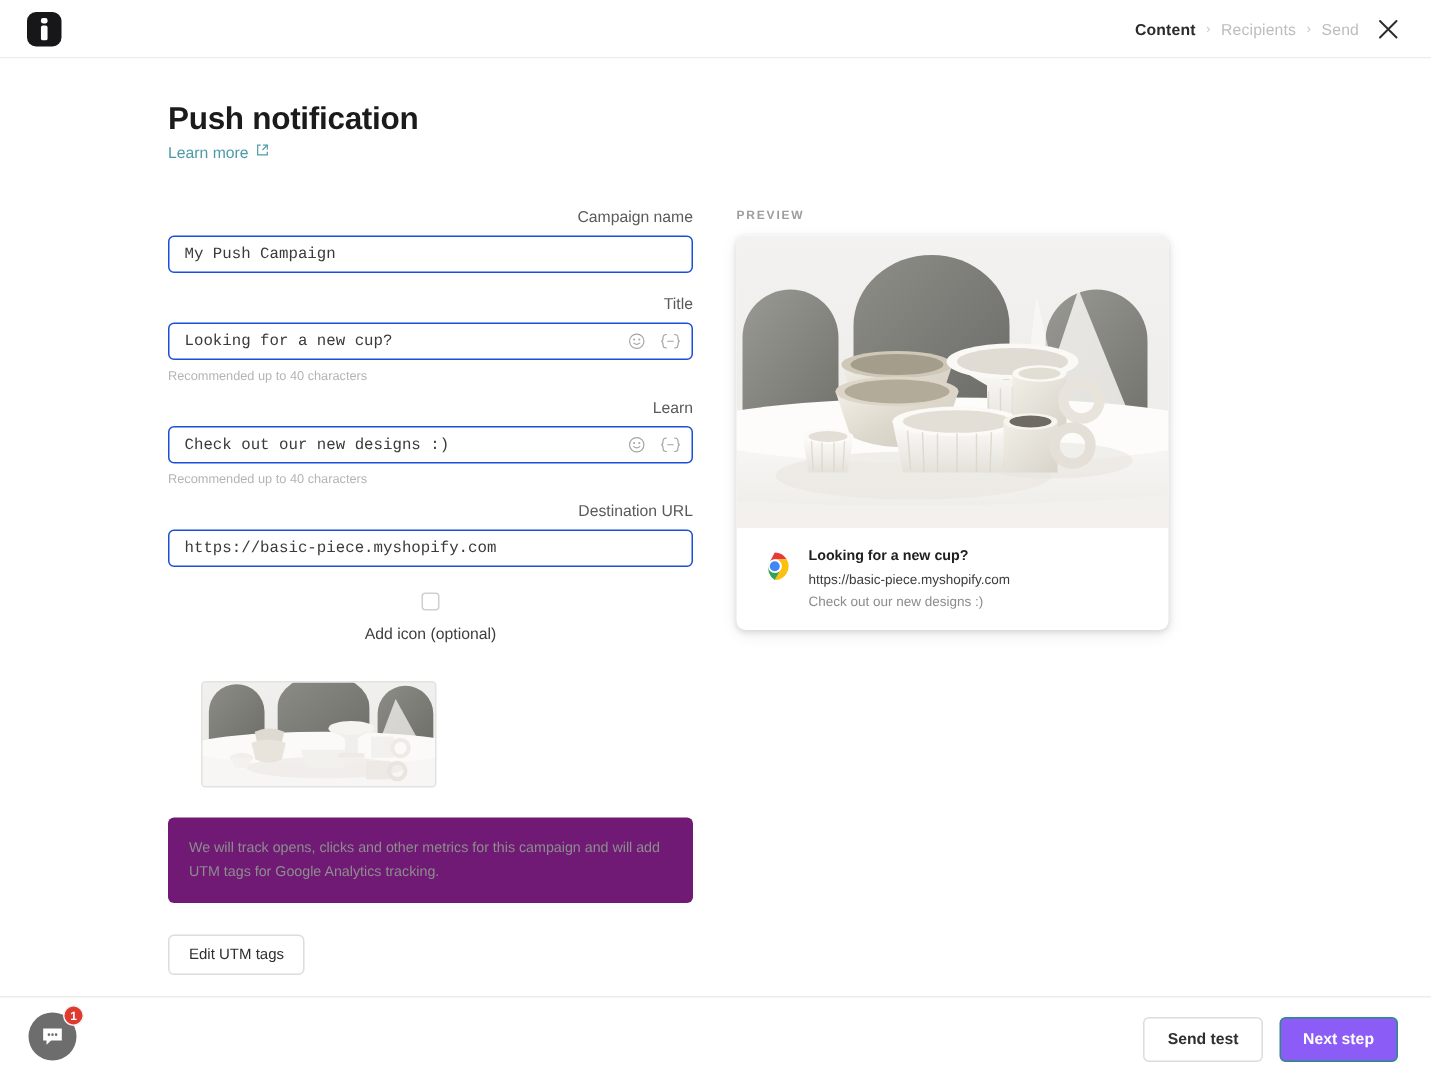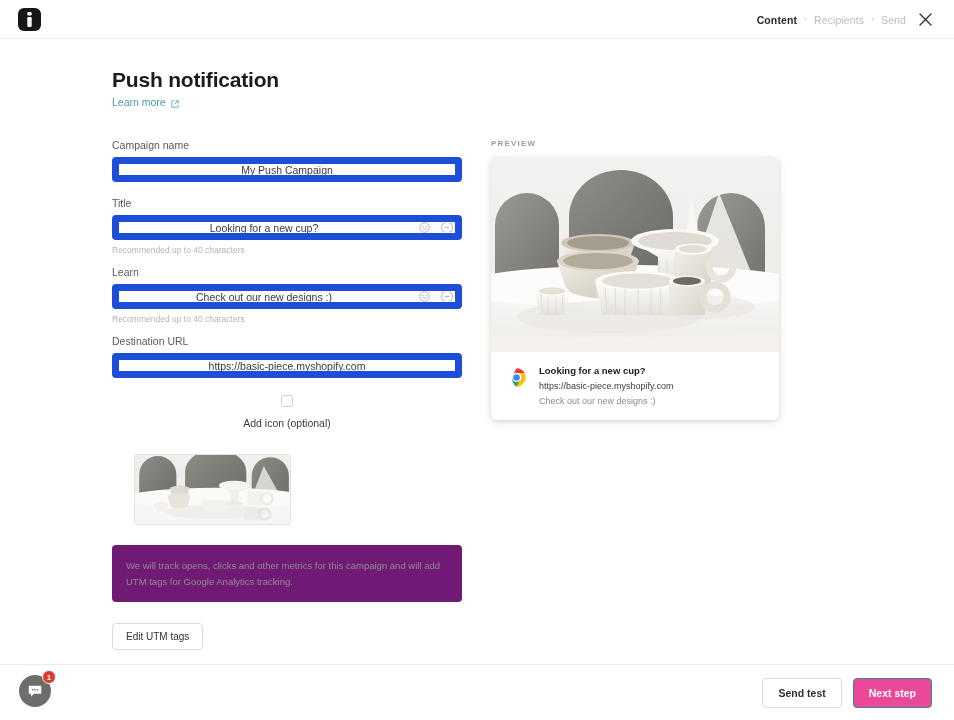--- a/index.html
+++ b/index.html
@@ -42,34 +42,34 @@
 
   
   .page { position: absolute; top: 39px; left: 0; width: 954px; height: 625px; background: #fff; }
 
   .page-title {
     position: absolute; left: 112px; top: 29px;
     font-size: 21px; font-weight: 700; color: #1b1b1b; letter-spacing: -.2px;
   }
   .learn-more {
     position: absolute; left: 112px; top: 57px;
-    font-size: 10.5px; color: #4d9ba8; display: flex; align-items: flex-end; gap: 5px;
+    font-size: 10.5px; color: #4d9ba8; display: flex; align-items: flex-start; gap: 5px;
     cursor: pointer; text-decoration: none;
   }
   .ext-icon { display: inline-flex; }
 
   
   .form { position: absolute; left: 112px; top: 100px; width: 350px; }
   .field { margin-bottom: 0; }
-  .flabel { font-size: 10.5px; color: #5a5a5a; margin-bottom: 6px; display: block; }
+  .flabel { font-size: 10.5px; color: #5a5a5a; margin-bottom: 6px; display: block; text-align: right; }
   .input-wrap { position: relative; }
   .input {
-    width: 350px; height: 25px; border: 7px solid #1d4ed8; border-radius: 4px;
+    width: 350px; height: 25px; border: 1px solid #1d4ed8; border-radius: 4px;
     background: #fff; font-size: 10.5px; color: #3a3a3a;
-    padding: 0 10px; font-family: Liberation Sans, sans-serif; outline: none; text-align: center;
+    padding: 0 10px; font-family: Liberation Mono, monospace; outline: none;
   }
   .input.with-icons { padding-right: 56px; }
   .input-icons {
     position: absolute; right: 8px; top: 0; height: 25px;
     display: flex; align-items: center; gap: 10px;
   }
   .ic { cursor: pointer; display: flex; color: #9a9a9a; }
   .hint { font-size: 8.5px; color: #b4b4b4; margin-top: 5px; }
   .gap-a { height: 15px; }
   .gap-b { height: 11px; }
@@ -137,21 +137,21 @@
     position: absolute; left: 0; bottom: 0; width: 954px; height: 56px;
     background: #fff; border-top: 1px solid #ececec;
     display: flex; align-items: center; justify-content: flex-end; gap: 11px;
     padding-right: 22px;
   }
   .btn {
     font-family: "Liberation Sans", sans-serif; font-size: 10.5px;
     border-radius: 4px; cursor: pointer; padding: 8px 15px; border: 1px solid transparent; font-weight: bold;
   }
   .btn-secondary { background: #fff; border-color: #dcdcdc; color: #2f2f2f; }
-  .btn-primary { background: #ec4899; color: #fff; border-color: #2a8d85; font-weight: 600; }
+  .btn-primary { background: #8b5cf6; color: #fff; border-color: #2a8d85; font-weight: 600; }
 
   
   .chat {
     position: absolute; left: 19px; bottom: 13px;
     width: 32px; height: 32px; border-radius: 50%; background: #6d6d6d;
     display: flex; align-items: center; justify-content: center; cursor: pointer;
   }
   .chat-badge {
     position: absolute; top: -5px; right: -5px;
     width: 14px; height: 14px; border-radius: 50%; background: #e03a2f;

